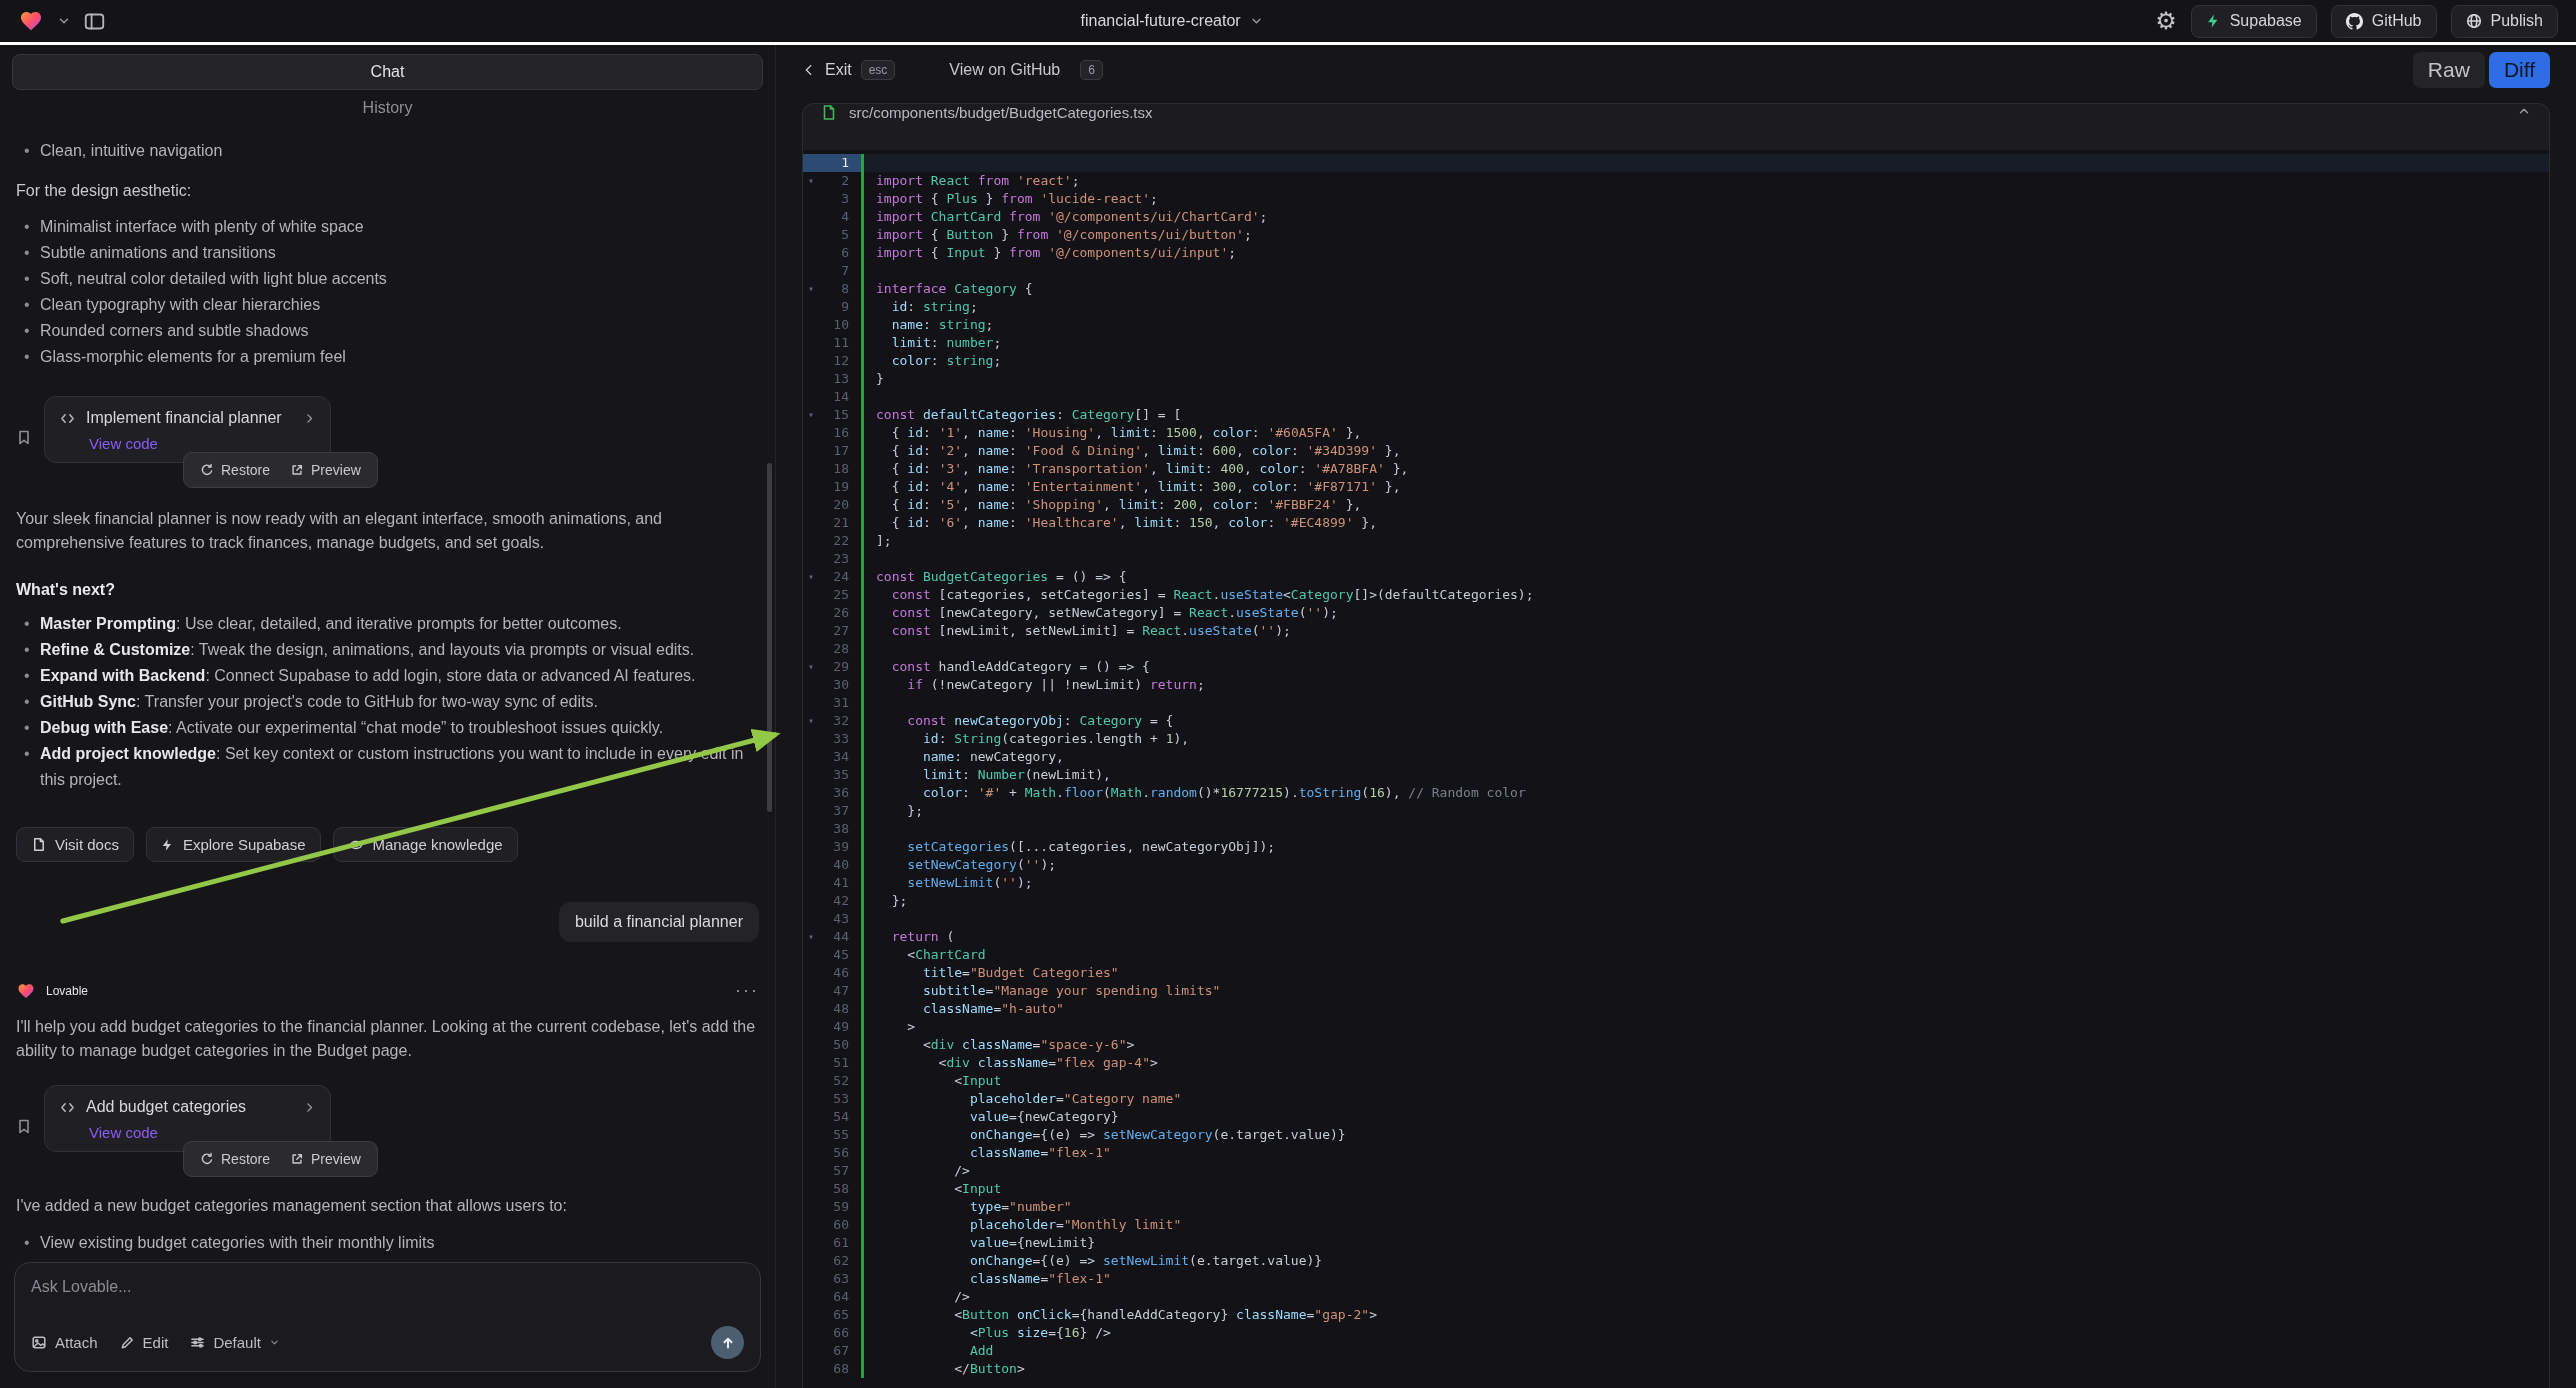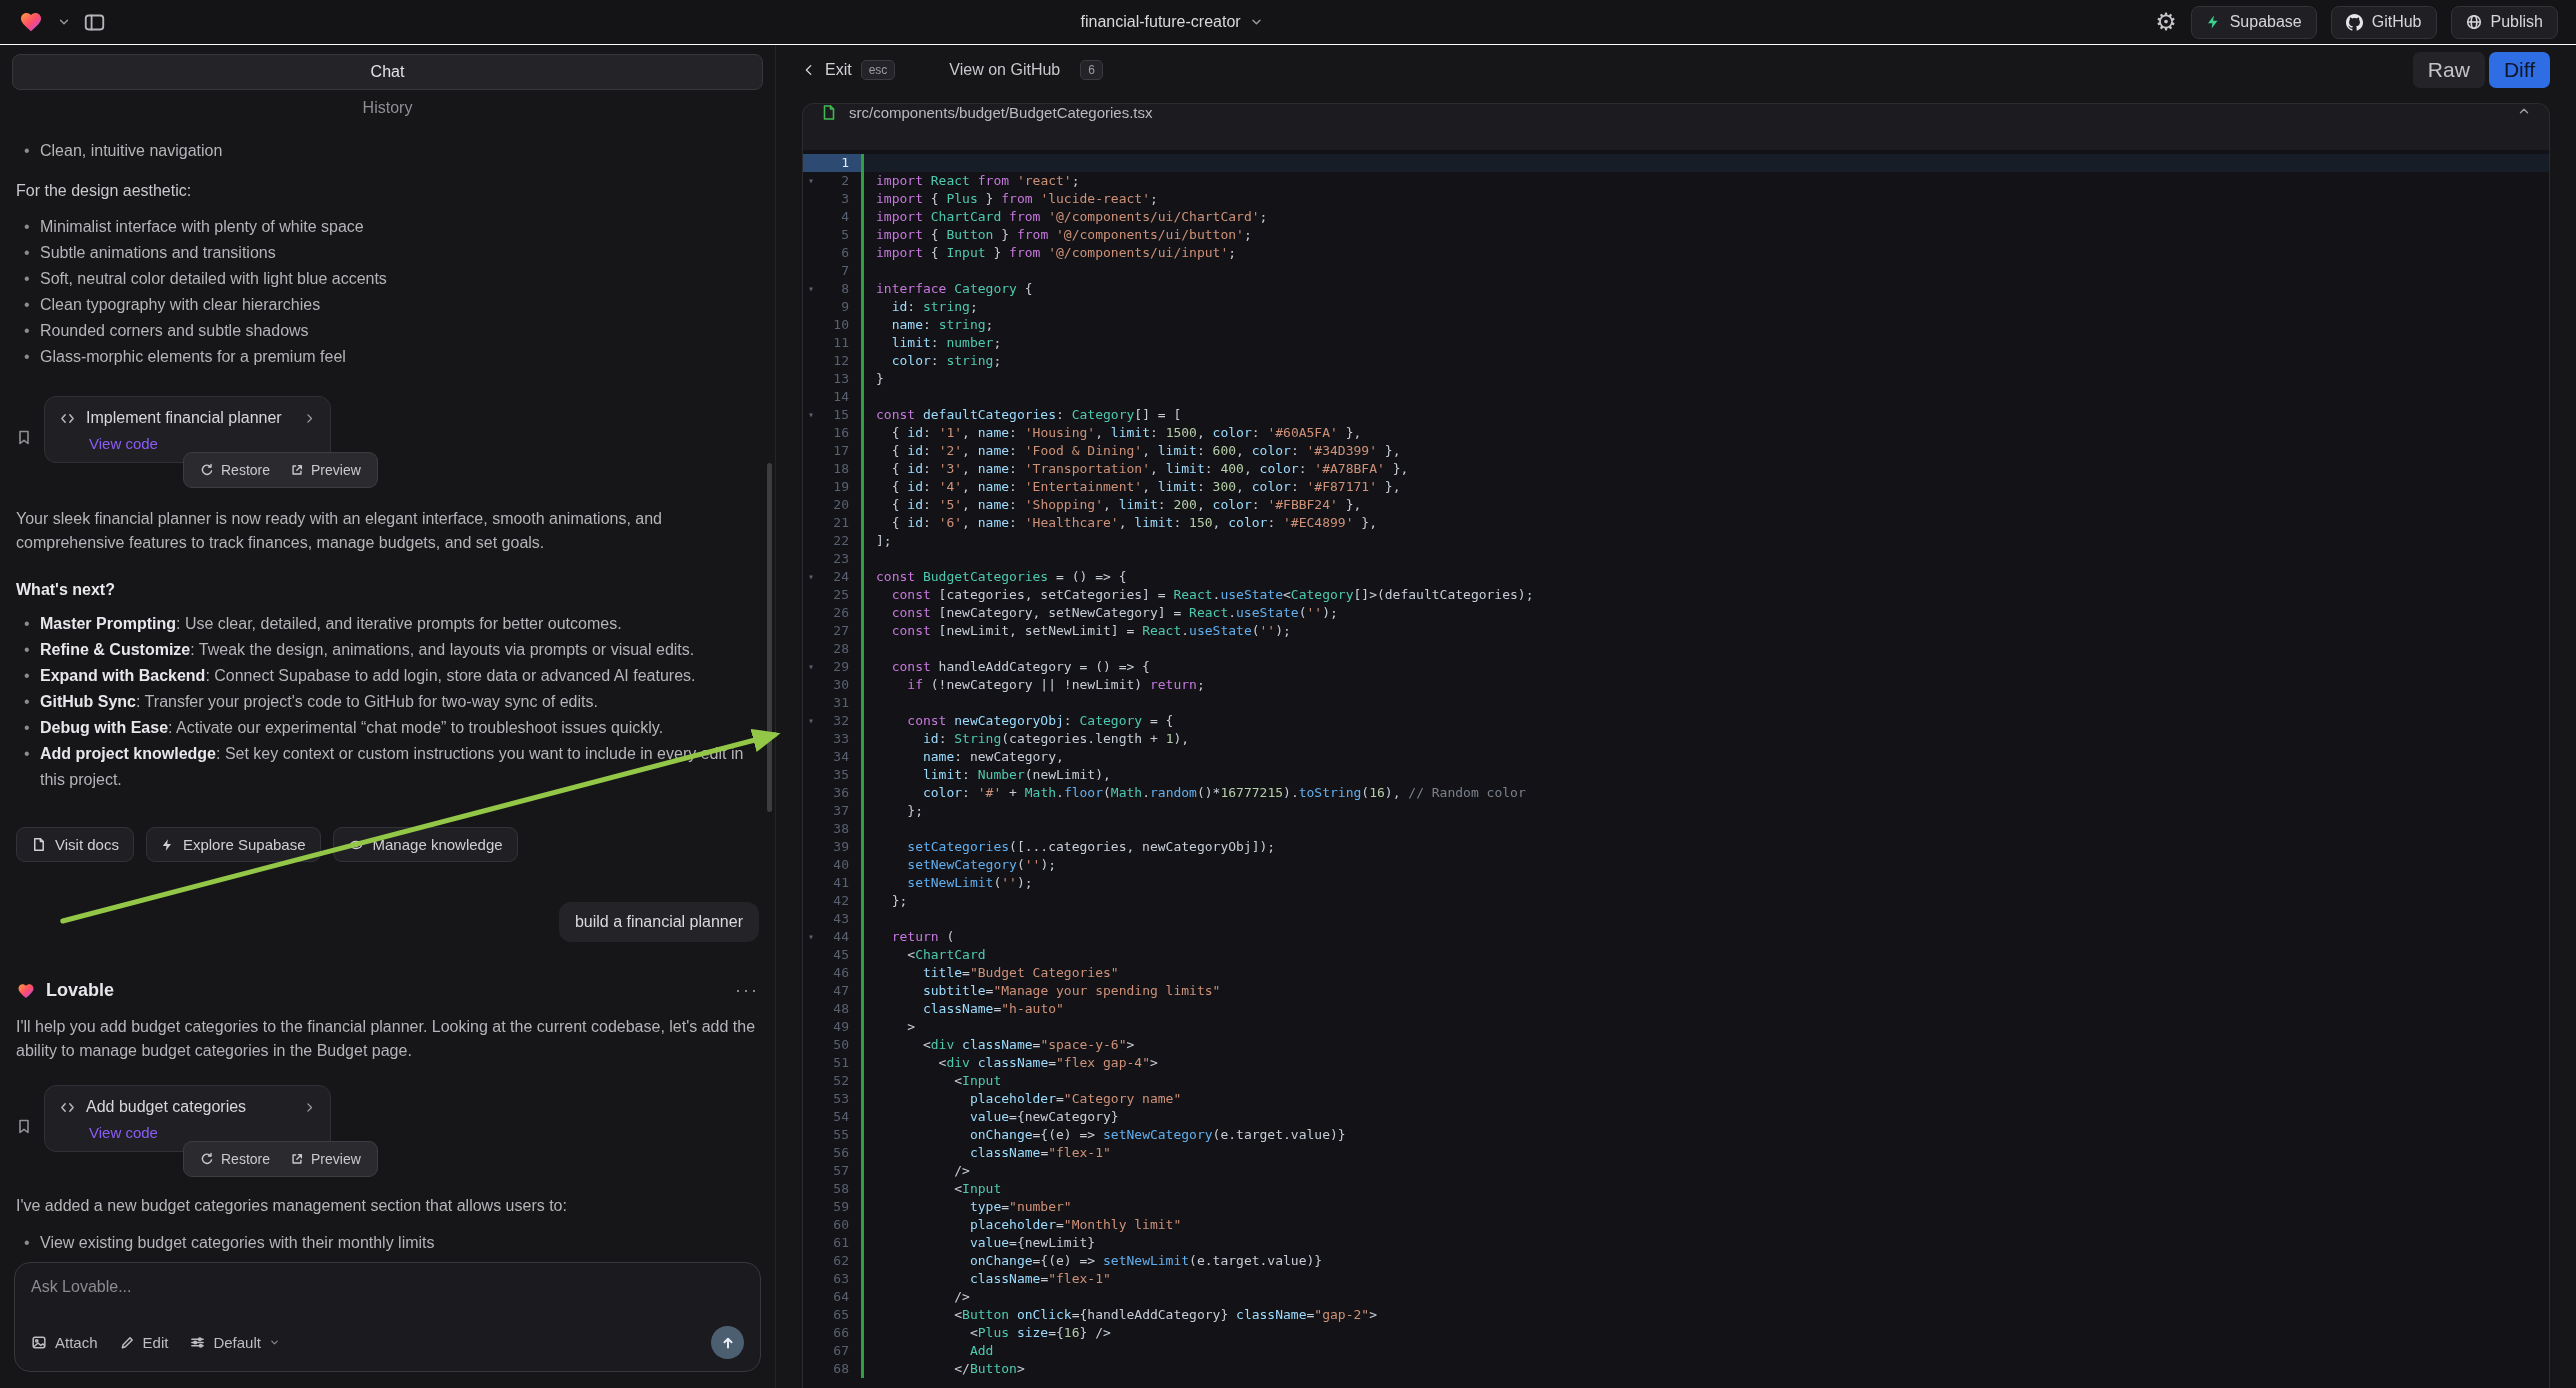--- a/index.html
+++ b/index.html
@@ -4,21 +4,21 @@
 <style>
   * { margin:0; padding:0; box-sizing:border-box; }
   html,body { width:2576px; height:1388px; overflow:hidden; }
   body { background:#161618; color:#b6b6bb; font-family:"Liberation Sans",sans-serif; position:relative; }
   svg { display:block; }
   .icn { display:inline-flex; align-items:center; justify-content:center; flex:none; }
   .icn svg { stroke:currentColor; fill:none; stroke-width:1.6; stroke-linecap:round; stroke-linejoin:round; }
   .icn.fill svg { fill:currentColor; stroke:none; }
 
   
-  .topbar { height:45px; background:#141416; border-bottom:1px solid #ffffff; display:flex; align-items:center; padding:0 18px; position:relative; z-index:5; }
+  .topbar { height:45px; background:#141416; border-bottom:3px solid #ffffff; display:flex; align-items:center; padding:0 18px; position:relative; z-index:5; }
   .tb-left { display:flex; align-items:center; gap:13px; }
   .tb-center { position:absolute; left:45.5%; transform:translateX(-50%); display:flex; align-items:center; gap:9px; color:#d9d9dd; font-size:16px; }
   .tb-right { margin-left:auto; display:flex; align-items:center; gap:14px; }
   .tb-btn { display:flex; align-items:center; gap:9px; height:33px; padding:0 14px; background:#202024; border:1px solid #323238; border-radius:8px; color:#d6d6da; font-size:16px; }
   .gear { font-size:24px; color:#c3c3c8; line-height:1; }
 
   
   .main { display:flex; height:1343px; }
   .chat-panel { width:776px; flex:none; border-right:1px solid #242428; background:#161618; display:flex; flex-direction:column; position:relative; }
   .code-panel { flex:1; display:flex; flex-direction:column; background:#161619; min-width:0; }
@@ -46,21 +46,21 @@
   .msgcard .row2 { margin:8px 0 0 30px; font-size:15px; color:#8b5cf6; }
   .hover-toolbar { position:absolute; left:167px; top:56px; display:flex; align-items:center; background:#2a2a2f; border:1px solid #3c3c42; border-radius:9px; padding:6px 6px; font-size:14px; color:#c9c9ce; z-index:2; }
   .hover-toolbar .tbtn { display:flex; align-items:center; gap:7px; padding:3px 10px; }
 
   .chips { display:flex; gap:12px; margin-top:34px; }
   .chip { display:flex; align-items:center; gap:9px; background:#202024; border:1px solid #32323a; border-radius:9px; padding:8px 14px; font-size:15px; color:#cfcfd4; }
 
   .bubble { margin-left:auto; width:fit-content; max-width:82%; background:#242428; border-radius:12px; padding:11px 16px; font-size:16px; color:#dadade; }
 
   .lov-head { display:flex; align-items:center; gap:10px; margin-top:38px; }
-  .lov-name { font-size:18px; font-weight:700; color:#e6e6ea; }
+  .lov-name { font-size:12px; font-weight:400; color:#e6e6ea; }
   .menu-dots { margin-left:auto; color:#9a9aa0; font-size:18px; letter-spacing:2px; }
 
   .chat-scrollbar { position:absolute; right:3px; top:337px; width:5px; height:349px; border-radius:3px; background:#3c3c41; }
 
   
   .composer { margin:10px 14px 16px; border:1px solid #37373d; background:#1b1b1f; border-radius:16px; padding:15px 16px 12px; }
   .placeholder { font-size:16px; color:#8b8b91; }
   .composer-row { display:flex; align-items:center; gap:22px; margin-top:30px; }
   .citem { display:flex; align-items:center; gap:8px; font-size:15px; color:#bdbdc2; }
   .send-btn { margin-left:auto; width:33px; height:33px; border-radius:50%; background:#4c5f71; display:flex; align-items:center; justify-content:center; color:#e8eef4; }

